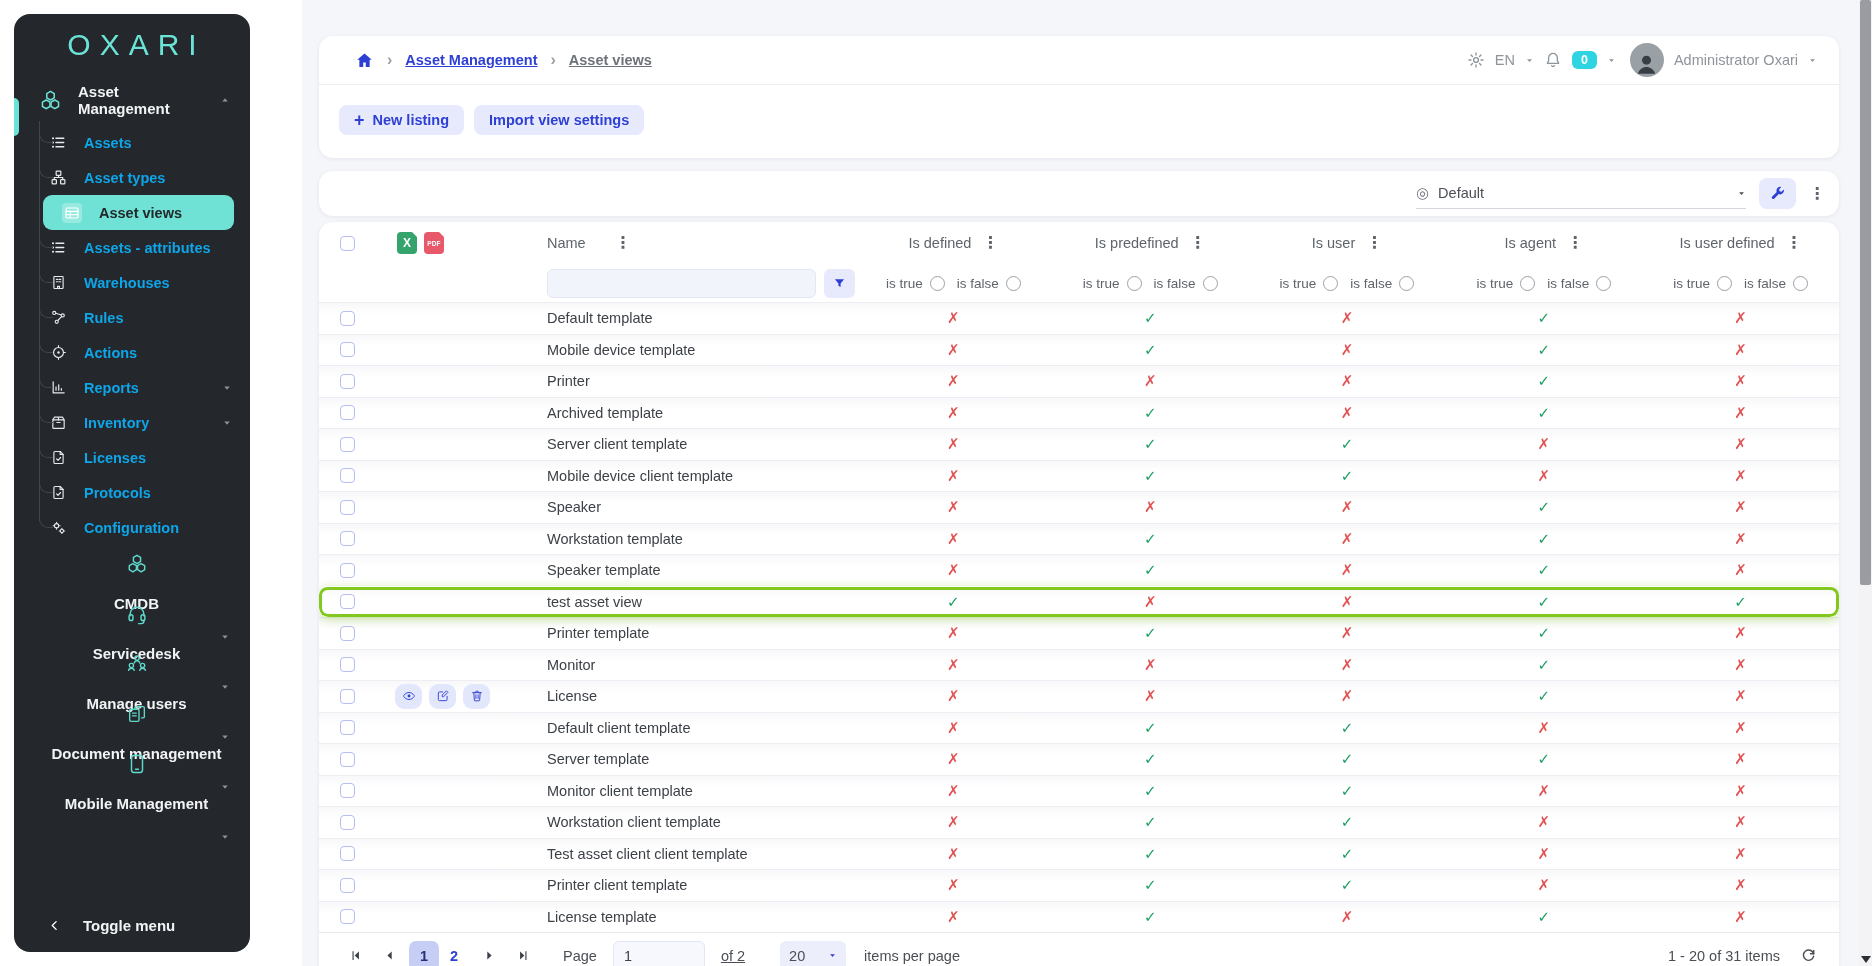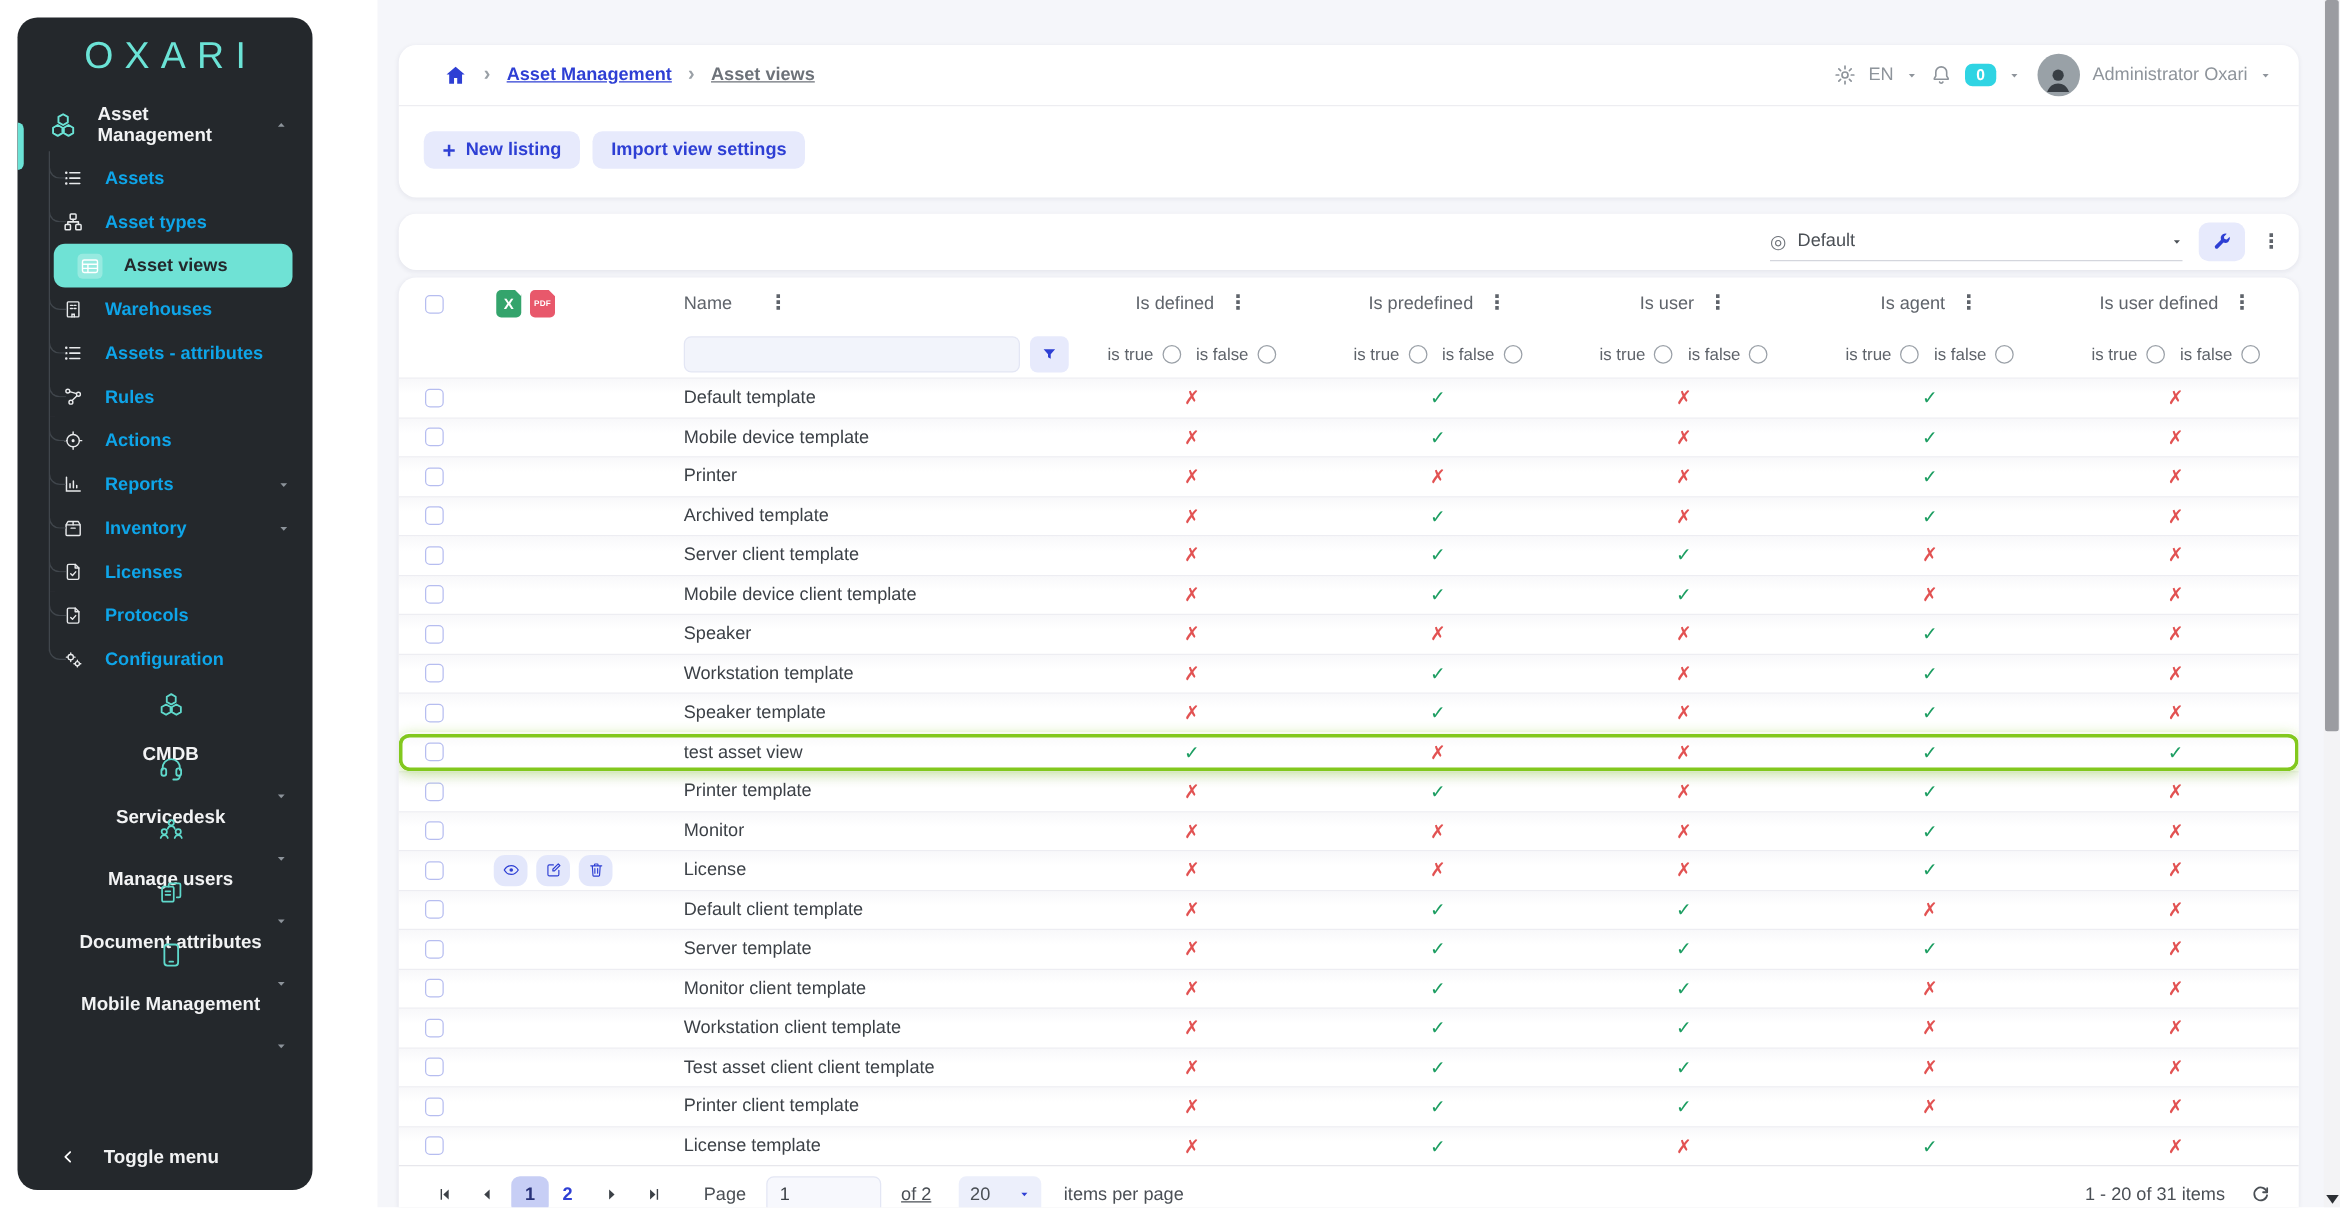--- a/index.html
+++ b/index.html
@@ -128,21 +128,21 @@
          display:flex;align-items:center;gap:6px;padding:0 22px;font-size:14.5px;color:#4a4f55;}
   .pg-btn{width:28px;height:30px;border:none;background:none;display:flex;
           align-items:center;justify-content:center;color:#3c4147;cursor:pointer;}
   .pg-btn svg{width:15px;height:15px;}
   .pg-num{width:30px;height:30px;border:none;background:none;border-radius:7px;
           color:#2e3fd4;font-weight:600;font-size:14.5px;cursor:pointer;font-family:inherit;}
   .pg-num.active{background:#c7cef5;color:#283178;}
   .pg-label{margin-left:20px;}
   .pg-input{width:92px;height:30px;border:1px solid #e3e6f4;background:#f7f8fd;border-radius:6px;
             margin:0 10px;padding:0 10px;font-size:14.5px;color:#3c4147;outline:none;font-family:inherit;}
-  .pg-of{margin-right:16px;text-decoration:underline;}
+  .pg-of{margin-right:29px;text-decoration:underline;}
   .pg-size{display:flex;align-items:center;width:66px;height:30px;background:#eceffb;
            border-radius:6px;padding:0 9px;margin-right:12px;cursor:pointer;}
   .pg-size .caret-s{margin-left:auto;color:#2e3fd4;}
   .pg-spacer{flex:1;}
   .refresh-btn{border:none;background:none;margin-left:14px;cursor:pointer;}
   .refresh-btn svg{width:17px;height:17px;color:#4a4f55;}
 
   
   .vscroll{position:absolute;right:0;top:0;bottom:0;width:13px;background:#f3f3f5;z-index:5;}
   .vthumb{position:absolute;top:0;right:1px;width:11px;height:585px;background:#9b9ca1;border-radius:2px;}
@@ -337,31 +337,31 @@
       <div class="sub-item active">
         <svg class="icon">
           <use href="#i-table"></use>
         </svg>
         <span>Asset views</span>
 
       </div>
 
       <div class="sub-item">
         <svg class="icon">
+          <use href="#i-list"></use>
+        </svg>
+        <span>Assets - attributes</span>
+
+      </div>
+
+      <div class="sub-item">
+        <svg class="icon">
           <use href="#i-building"></use>
         </svg>
         <span>Warehouses</span>
-
-      </div>
-
-      <div class="sub-item">
-        <svg class="icon">
-          <use href="#i-list"></use>
-        </svg>
-        <span>Assets - attributes</span>
 
       </div>
 
       <div class="sub-item">
         <svg class="icon">
           <use href="#i-share"></use>
         </svg>
         <span>Rules</span>
 
       </div>
@@ -449,21 +449,21 @@
         <span>Manage users</span>
         <svg class="caret-dim">
           <use href="#i-caret"></use>
         </svg>
       </div>
 
       <div class="group-item">
         <svg class="icon">
           <use href="#i-docs"></use>
         </svg>
-        <span>Document attributes</span>
+        <span>Document management</span>
         <svg class="caret-dim">
           <use href="#i-caret"></use>
         </svg>
       </div>
 
       <div class="group-item">
         <svg class="icon">
           <use href="#i-tablet"></use>
         </svg>
         <span>Mobile Management</span>

